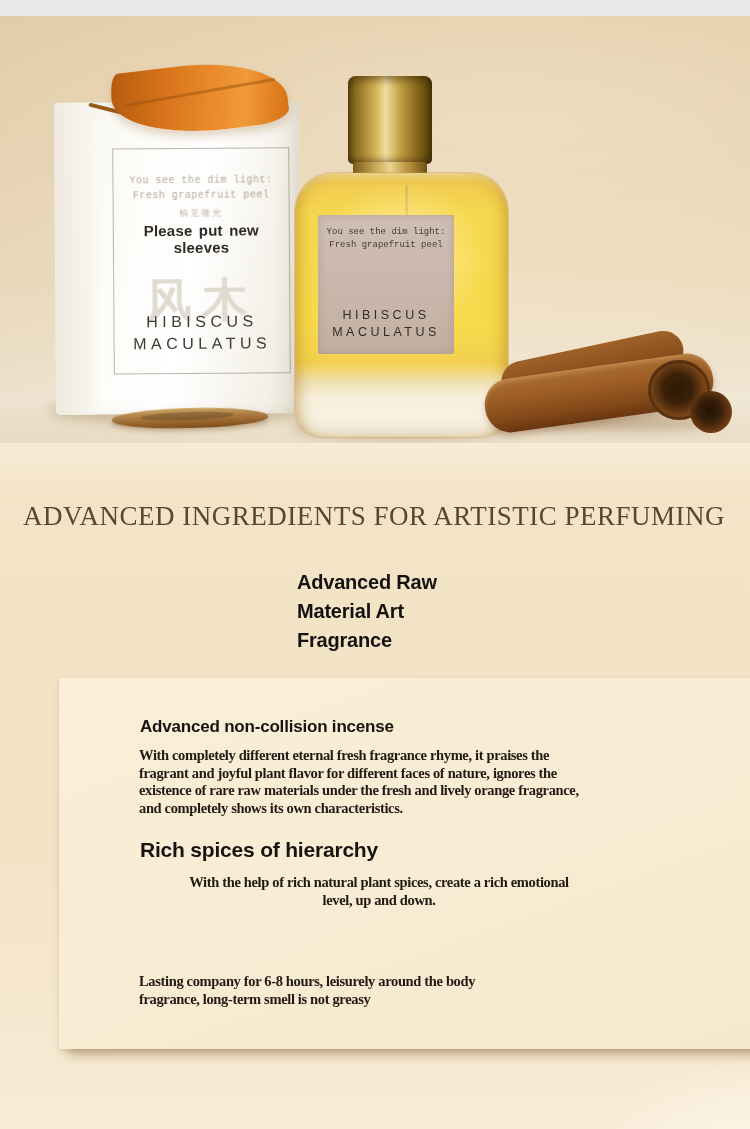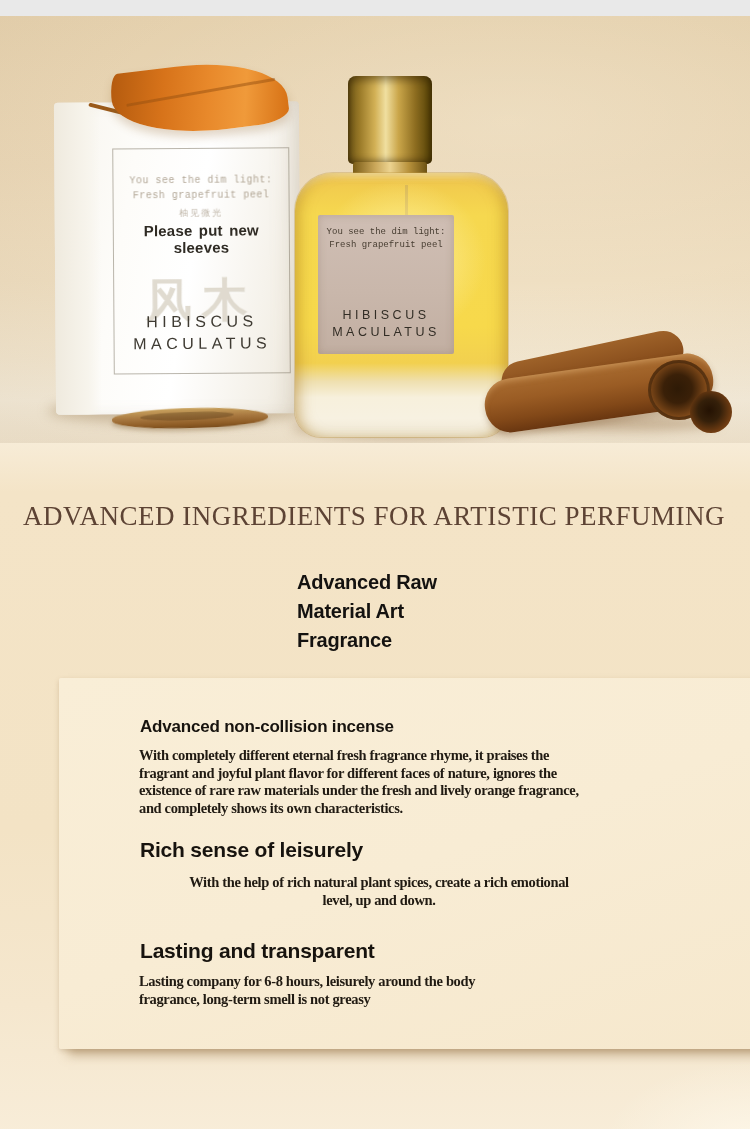--- a/index.html
+++ b/index.html
@@ -232,23 +232,22 @@
 Material Art
 Fragrance</div>
 
     <div class="card">
       <h3 class="fh small h1">Advanced non-collision incense</h3>
       <p class="fb b1 pre">With completely different eternal fresh fragrance rhyme, it praises the
 fragrant and joyful plant flavor for different faces of nature, ignores the
 existence of rare raw materials under the fresh and lively orange fragrance,
 and completely shows its own characteristics.</p>
 
-      <h3 class="fh h2">Rich sense of leisurely</h3>
+      <h3 class="fh h2">Rich spices of hierarchy</h3>
       <p class="fb b2 pre">With the help of rich natural plant spices, create a rich emotional
 level, up and down.</p>
 
-      <h3 class="fh h3">Lasting and transparent</h3>
       <p class="fb b3 pre">Lasting company for 6-8 hours, leisurely around the body
 fragrance, long-term smell is not greasy</p>
     </div>
   </section>
 
 </div>
 
 </body></html>

